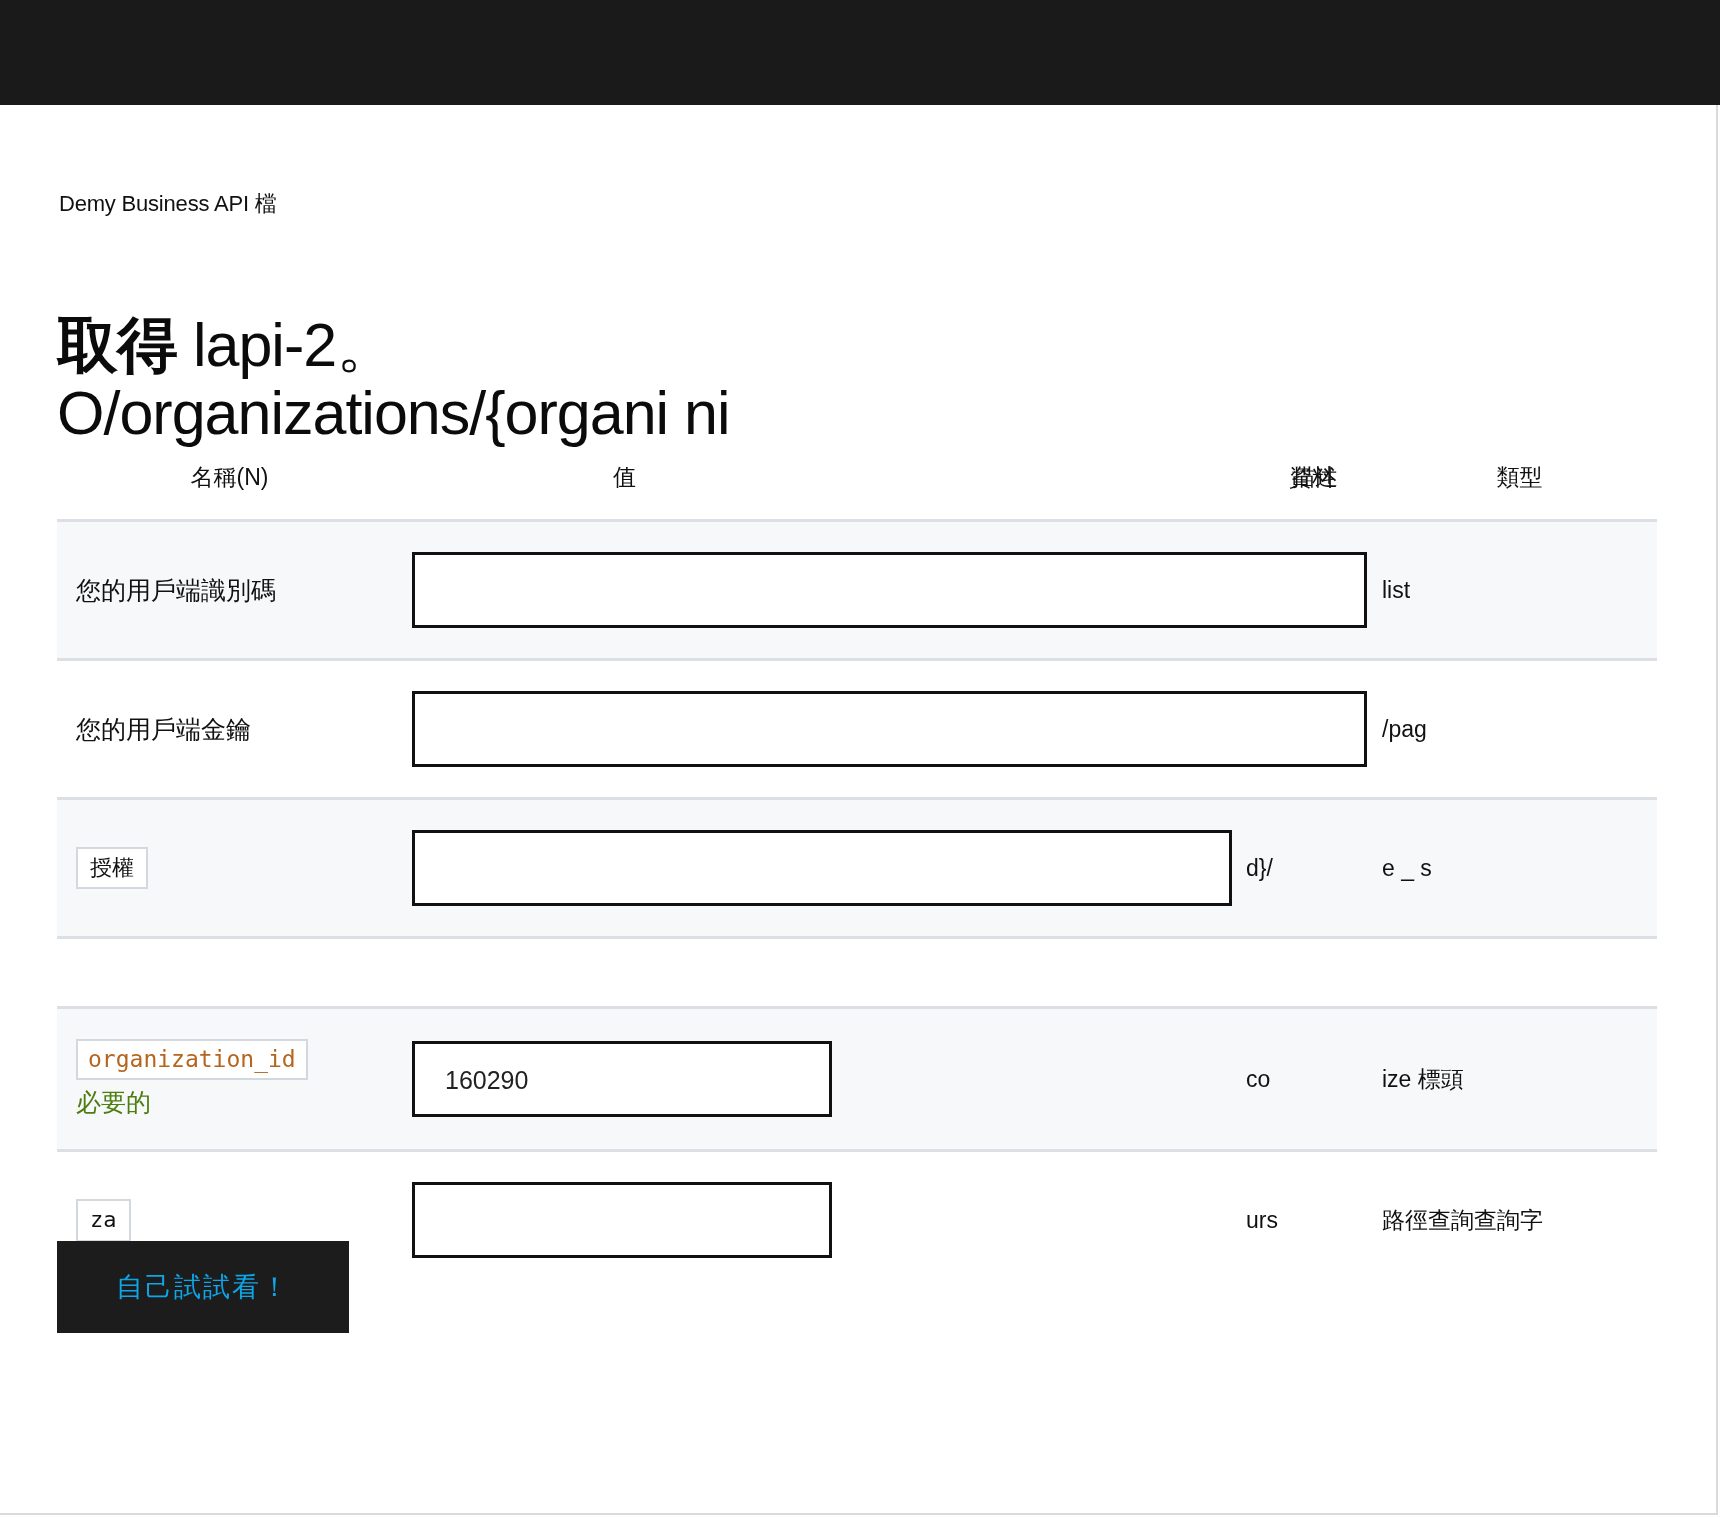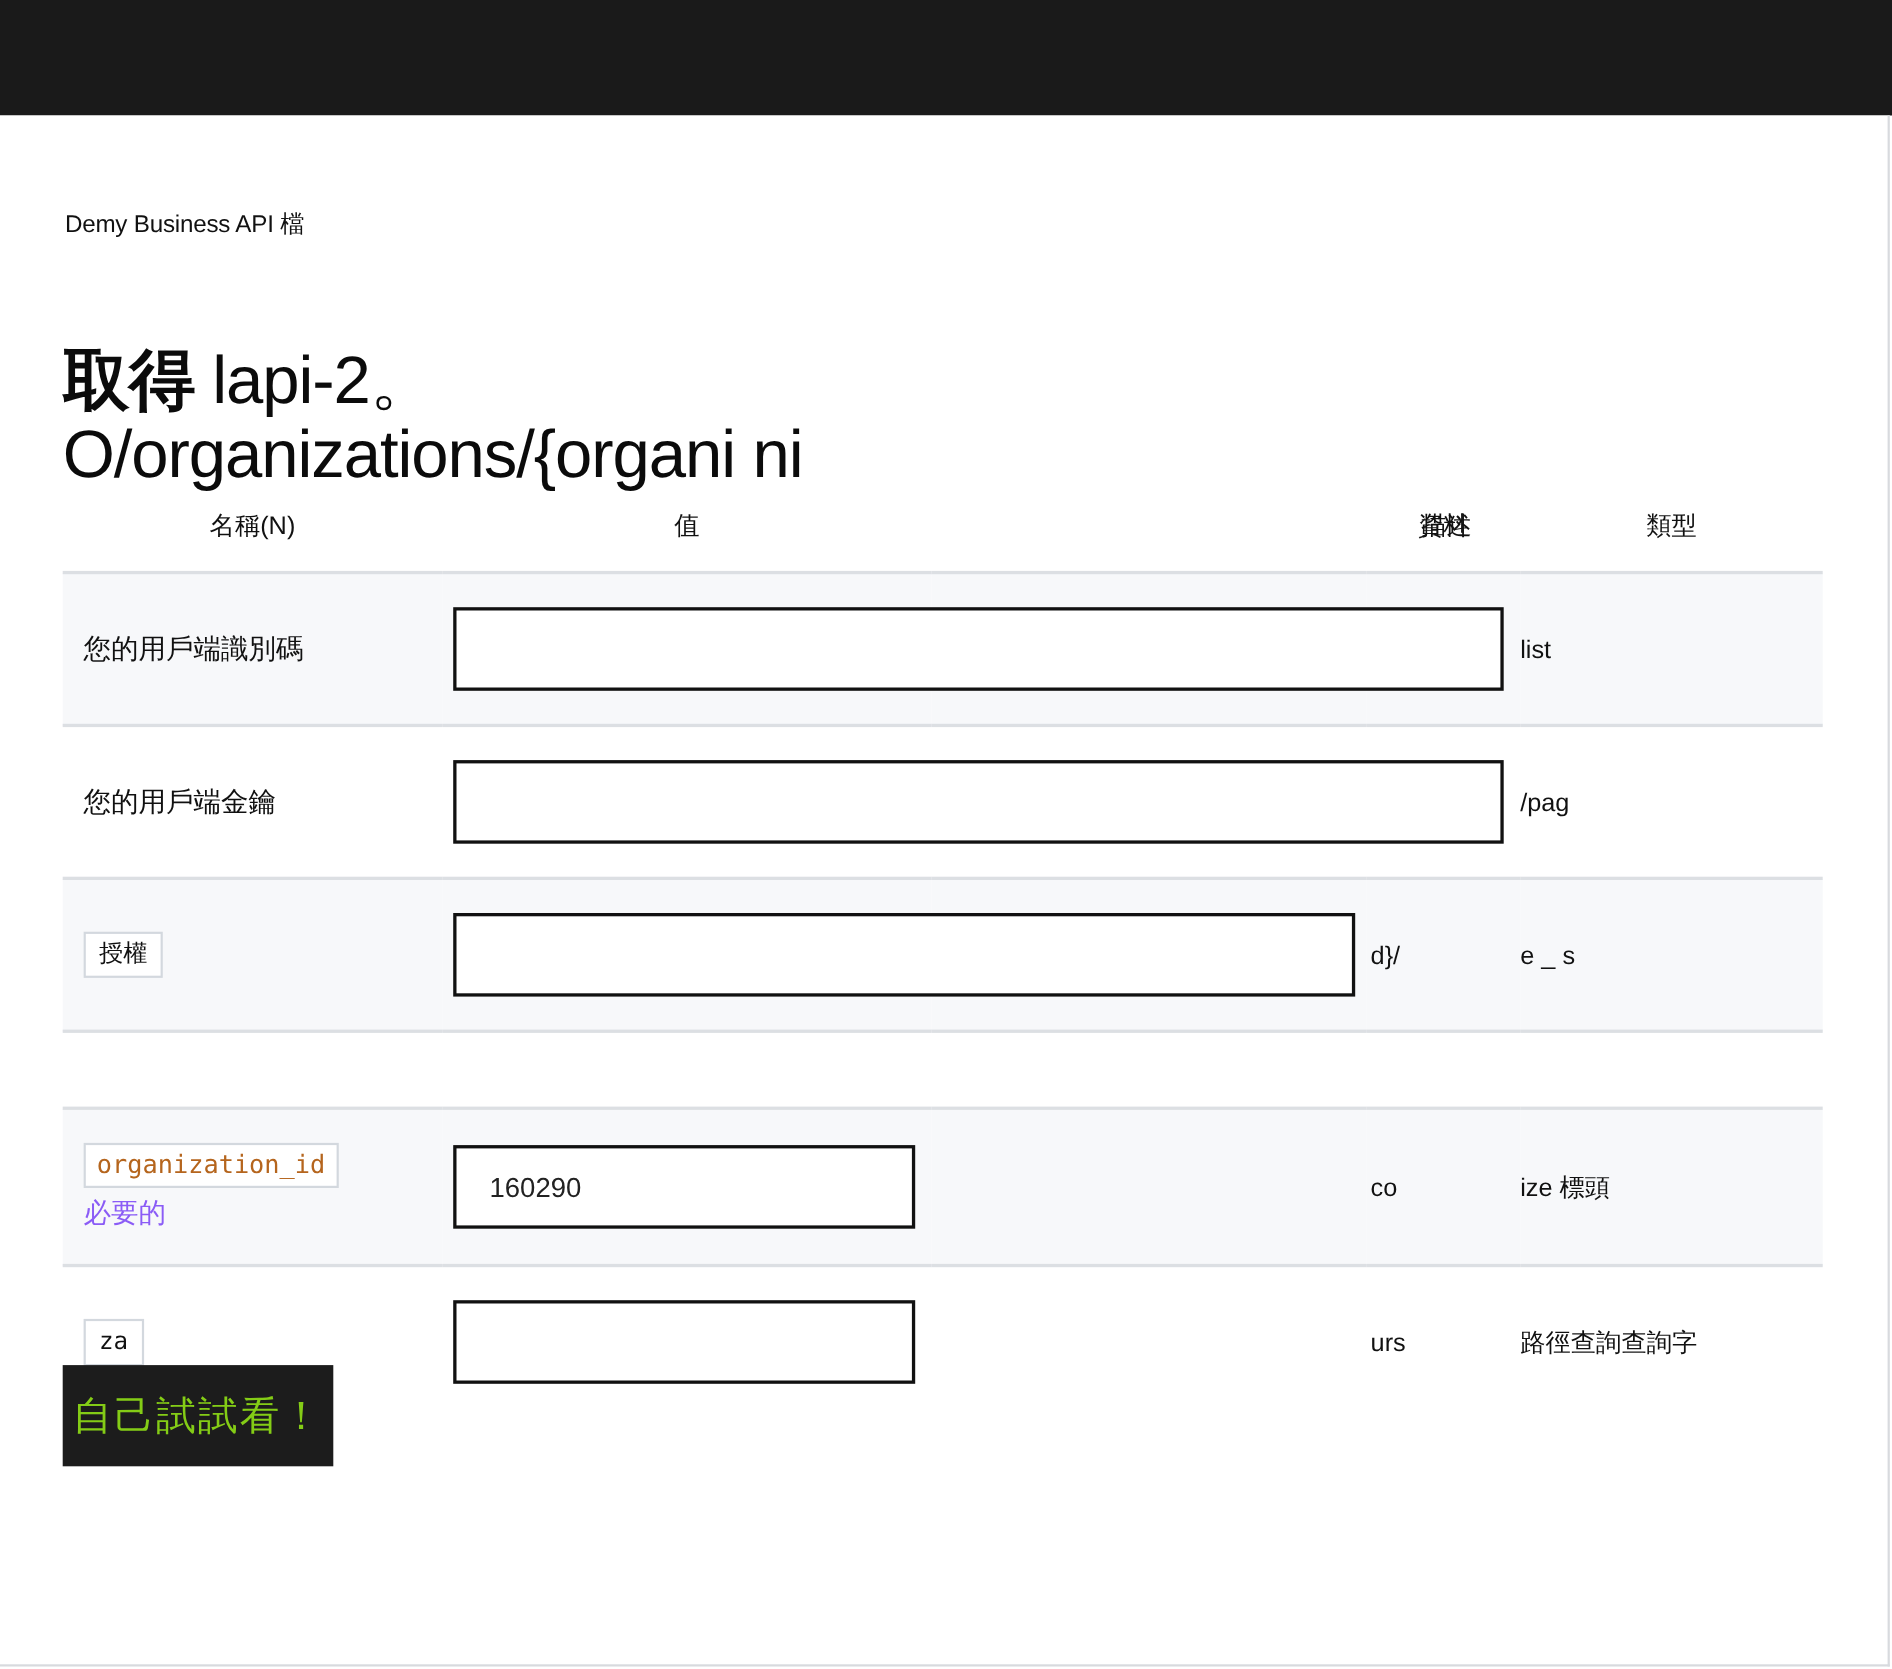--- a/index.html
+++ b/index.html
@@ -119,21 +119,21 @@
   .code-chip.wide { min-width: 200px; }
   .code-chip.orange {
     color: #b5651d;
     font-size: 23px;
     padding: 5px 10px 6px 10px;
   }
   .req-label {
     display: block;
     margin-top: 6px;
     font-size: 25px;
-    color: #8b5cf6;
+    color: #4d7c0f;
   }
 
   .field {
     box-sizing: border-box;
     border: 3px solid #111111;
     background: #ffffff;
     height: 76px;
     display: block;
     margin-left: 10px;
   }
@@ -149,26 +149,26 @@
   }
 
   .cell-data { font-size: 24px; color: #111111; padding-left: 4px !important; }
   .cell-type { font-size: 25px; color: #111111; white-space: nowrap; }
   .cell-type.small { font-size: 20px; }
 
   .try-button {
     position: absolute;
     left: 57px;
     top: 1136px;
-    width: 246px;
+    width: 292px;
     height: 92px;
     background: #1c1c1c;
-    color: #84cc16;
+    color: #0ea5e9;
     border: none;
-    font-size: 36px;
+    font-size: 27px;
     font-family: "Liberation Sans", "DejaVu Sans", sans-serif;
     letter-spacing: 2px;
     cursor: pointer;
     padding: 0;
   }
 </style>
 </head>
 <body>
 
 <div class="topbar"></div>

